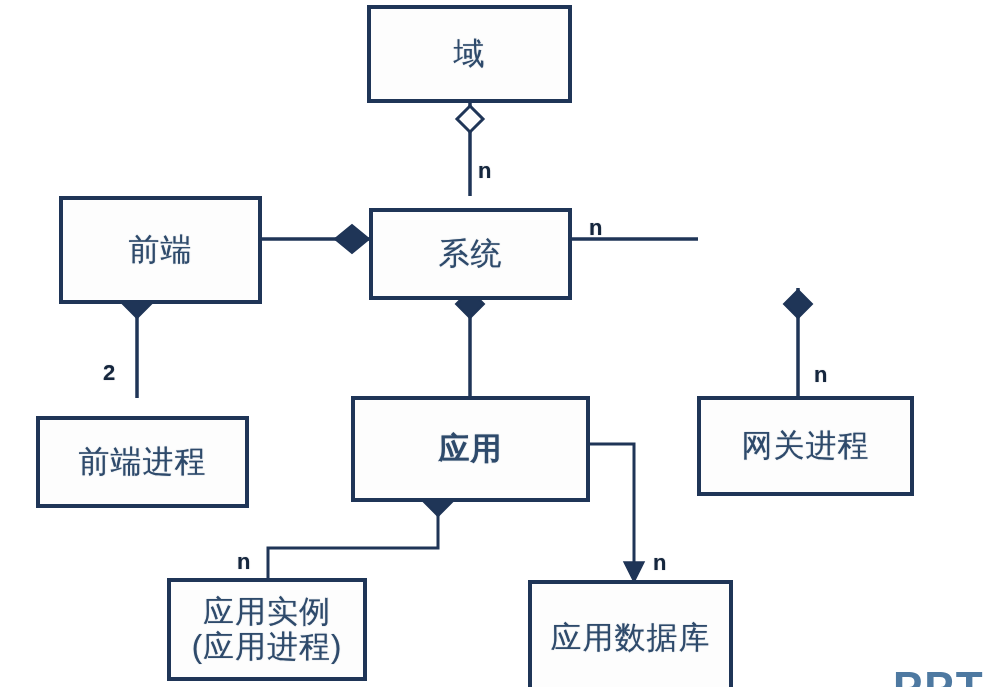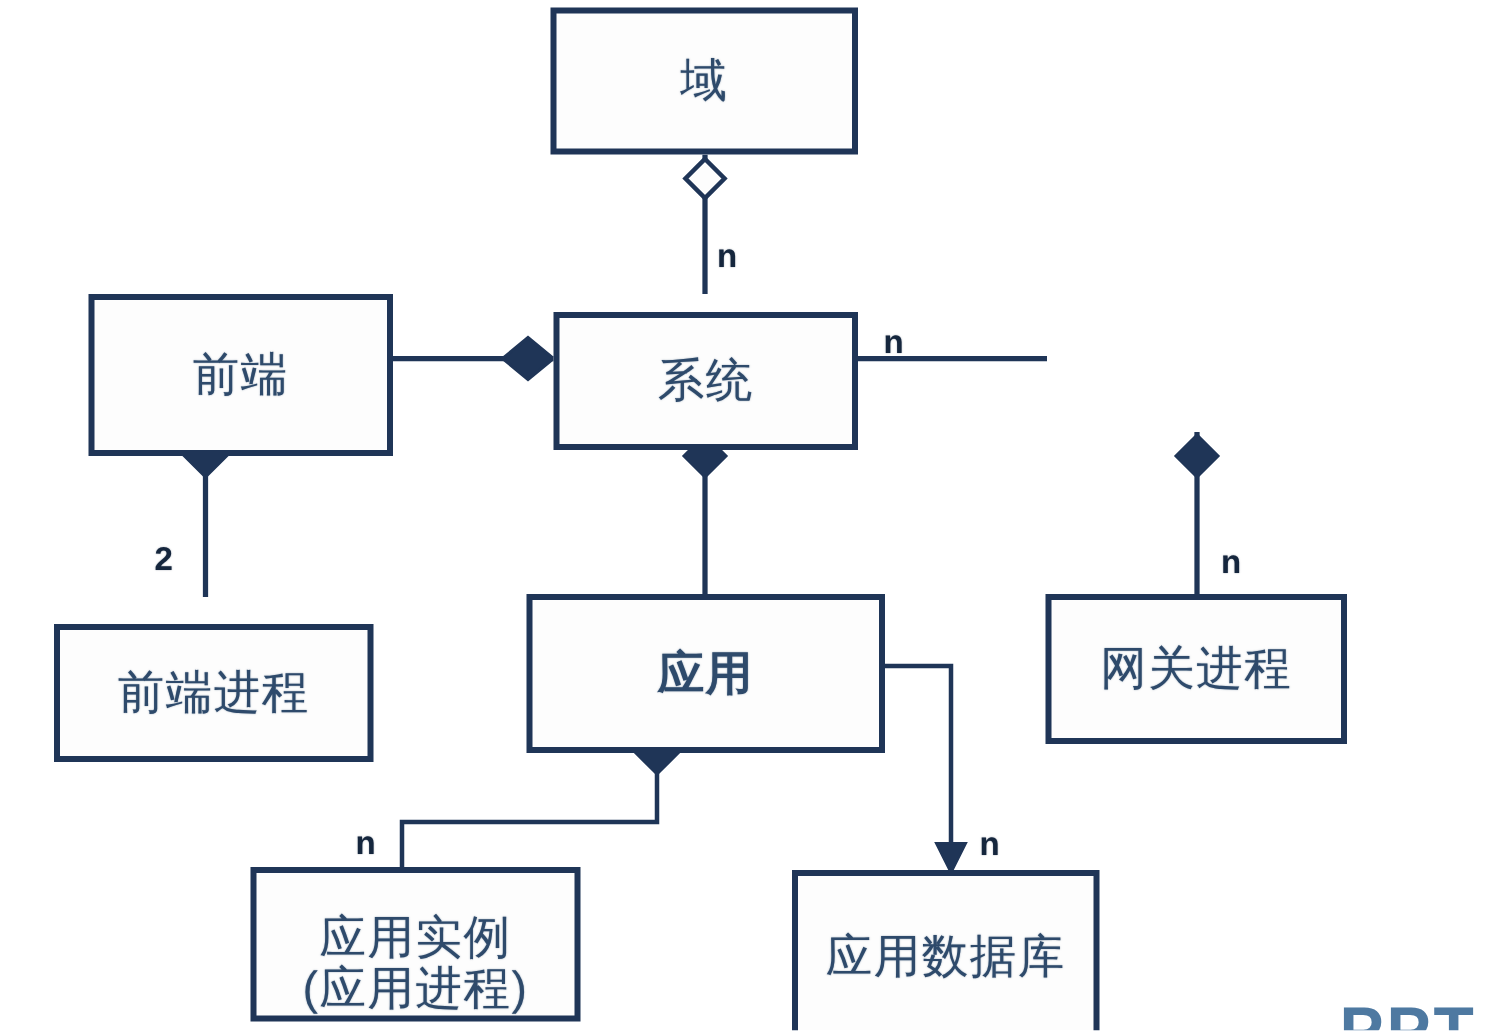--- a/index.html
+++ b/index.html
@@ -125,25 +125,25 @@
 
 
   <div class="node" style="left:36px; top:398px; width:213px; height:92px;margin-top:18px;">
     <span class="label">前端进程</span>
   </div>
 
   <div class="node" style="left:351px; top:396px; width:239px; height:106px;font-weight:bold;">
     <span class="label">应用</span>
   </div>
 
-  <div class="node" style="left:697px; top:396px; width:201px; height:100px;">
+  <div class="node" style="left:697px; top:396px; width:217px; height:100px;">
     <span class="label">网关进程</span>
   </div>
 
-  <div class="node" style="left:167px; top:578px; width:220px; height:103px;align-items:flex-end;">
+  <div class="node" style="left:167px; top:578px; width:200px; height:103px;">
     <span class="label">应用实例
 (应用进程)</span>
   </div>
 
   <div class="node" style="left:528px; top:580px; width:205px; height:116px;">
     <span class="label">应用数据库</span>
   </div>
 
   <div class="mult" style="left:478px; top:158px;">n</div>
 

